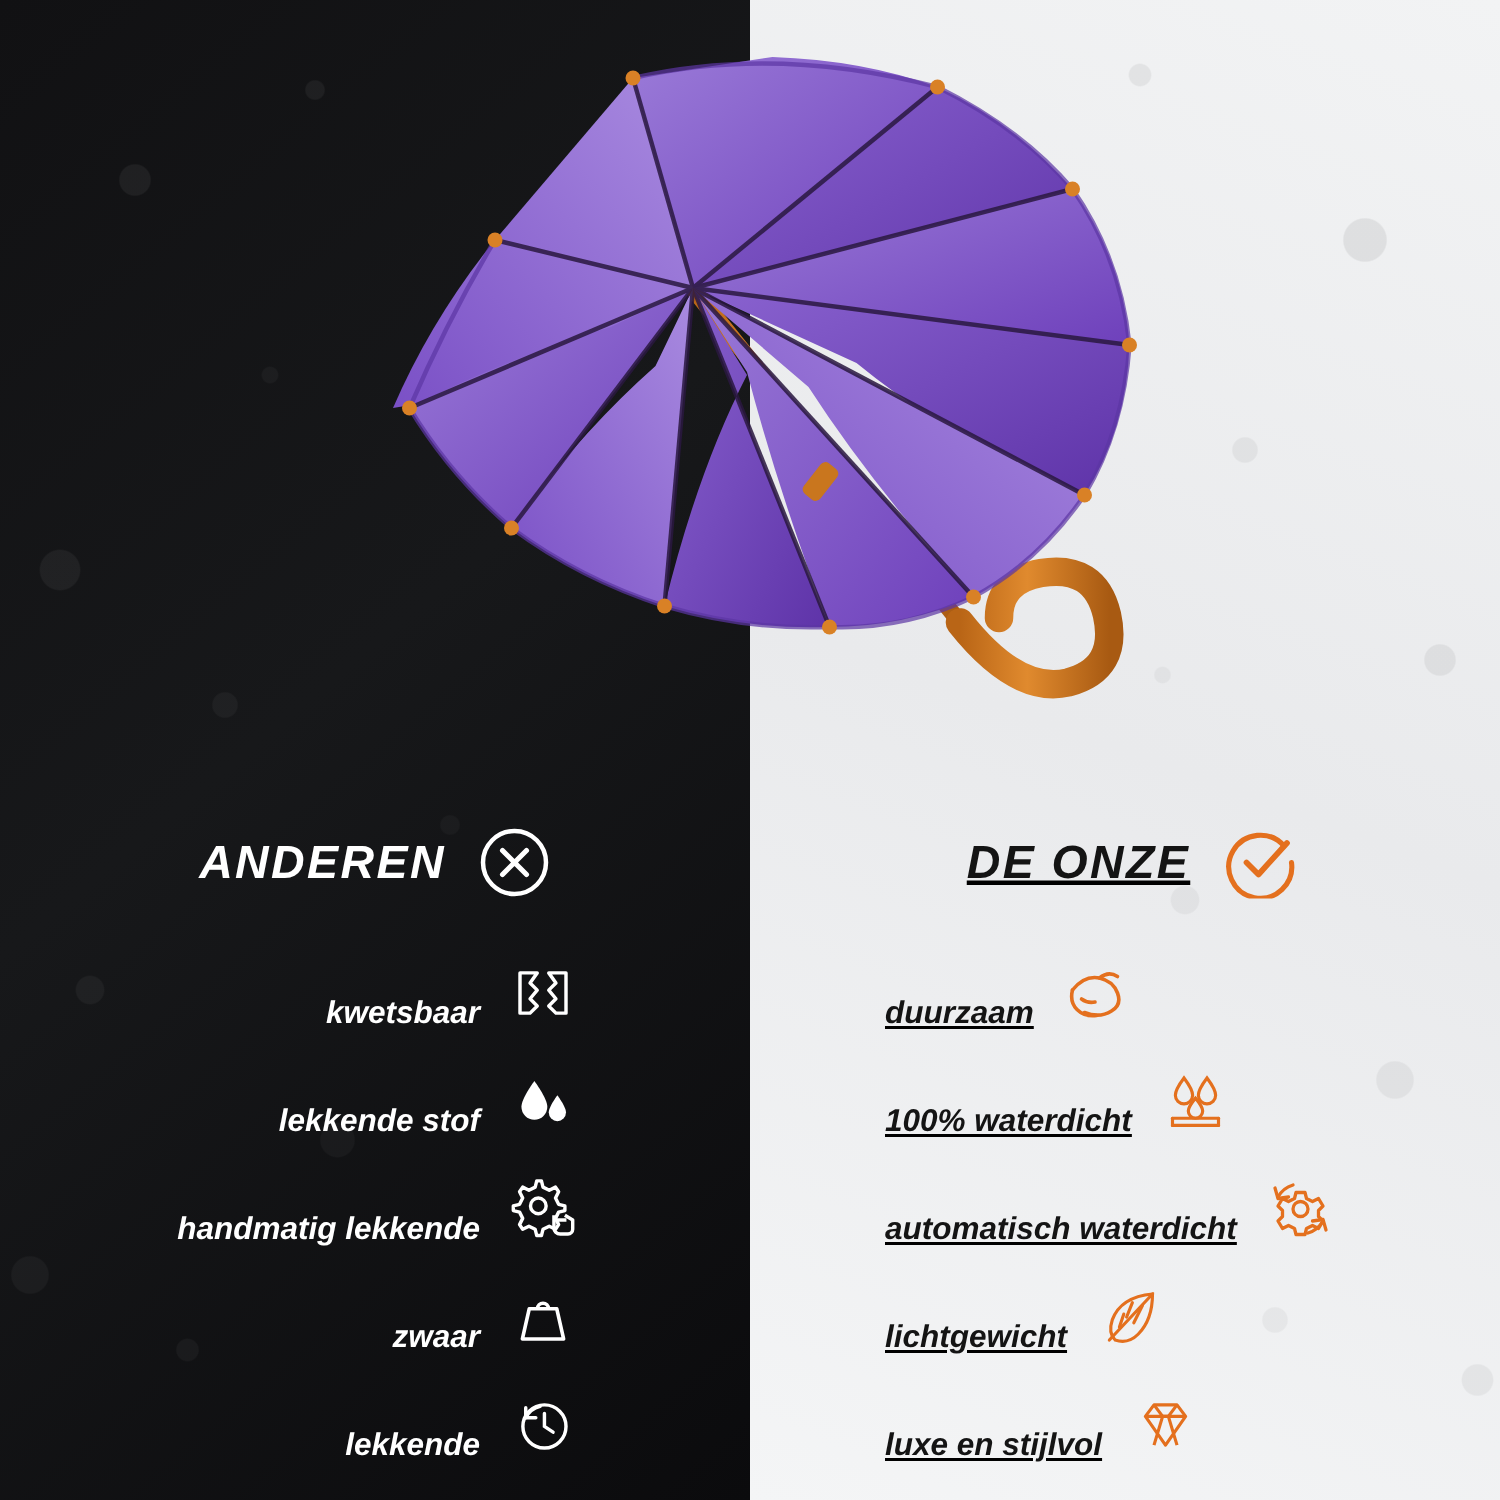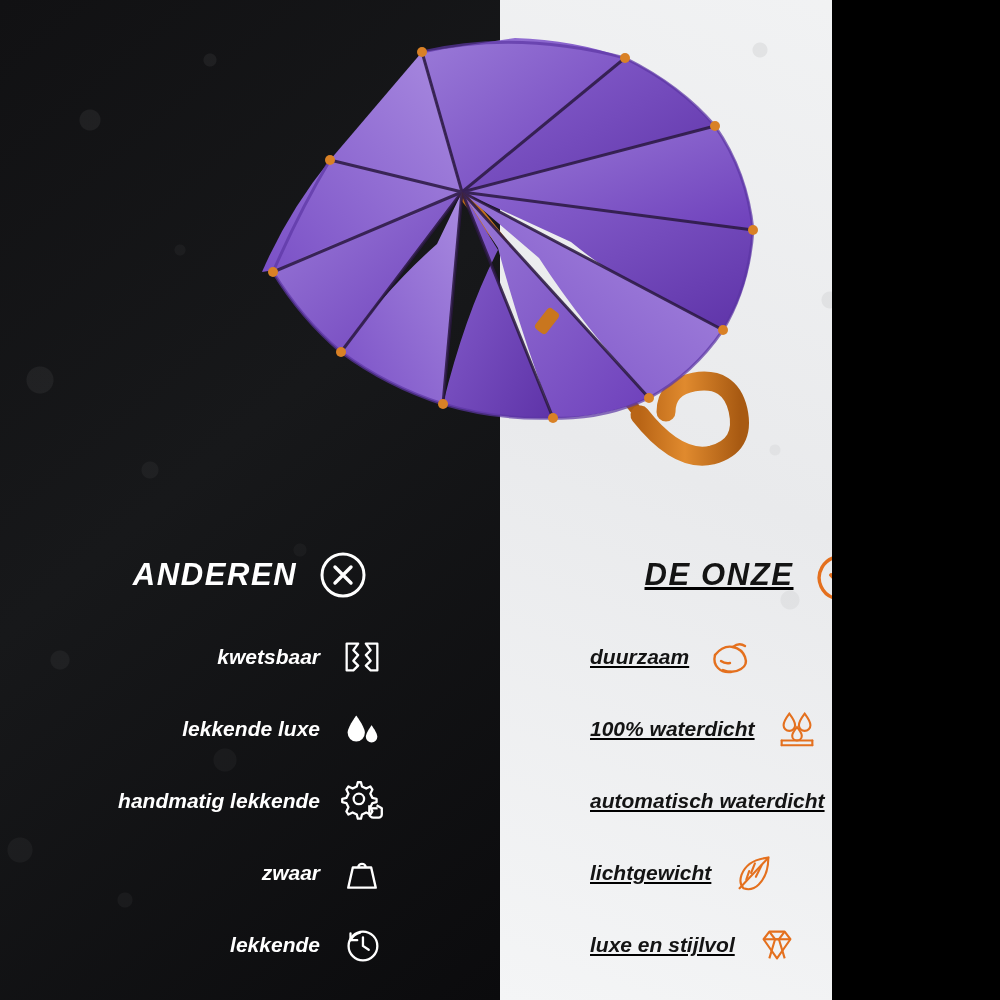--- a/index.html
+++ b/index.html
@@ -2,21 +2,21 @@
 <html><head>
 <meta charset="utf-8">
 <style>
   html, body {
     margin: 0;
     padding: 0;
     background: #000;
   }
   .stage {
     position: relative;
-    width: 832px;
+    width: 1000px;
     height: 1000px;
     overflow: hidden;
     font-family: "Liberation Sans", sans-serif;
   }
 
   
   .bg-left, .bg-right {
     position: absolute;
     top: 0;
     height: 1000px;
@@ -91,21 +91,21 @@
   .col-right .col-title { color: #141414; }
 
   .rows {
     display: flex;
     flex-direction: column;
     gap: 10px;
     padding-top: 6px;
   }
   .row {
     display: flex;
-    align-items: center;
+    align-items: flex-end;
     gap: 16px;
     height: 62px;
   }
   .col-left .row  { justify-content: flex-end; padding-right: 112px; }
   .col-right .row { justify-content: flex-start; padding-left: 86px; }
   .row-label {
     font-size: 21px;
     font-style: italic;
     font-weight: bold;
     white-space: nowrap;
@@ -228,21 +228,21 @@
         <span class="row-label">kwetsbaar</span>
         <span class="row-icon">
           <svg width="46" height="46" viewBox="0 0 48 48" fill="none" stroke="#ffffff" stroke-width="2.4" stroke-linejoin="round">
             <path d="M8 10 h12 l-5 7 l5 5 l-5 6 l5 5 l-5 5 h-7 z"></path>
             <path d="M40 10 h-12 l5 7 l-5 5 l5 6 l-5 5 l5 5 h7 z"></path>
           </svg>
         </span>
       </div>
 
       <div class="row">
-        <span class="row-label">lekkende luxe</span>
+        <span class="row-label">lekkende stof</span>
         <span class="row-icon">
           <svg width="46" height="46" viewBox="0 0 48 48" fill="none" stroke="#ffffff" stroke-width="2.4">
             <path d="M18 10 c0 0 -9 12 -9 18 a9 9 0 0 0 18 0 c0 -6 -9 -18 -9 -18z" fill="#ffffff" stroke="none"></path>
             <path d="M34 20 c0 0 -6 8 -6 12 a6 6 0 0 0 12 0 c0 -4 -6 -12 -6 -12z" fill="#ffffff" stroke="none"></path>
           </svg>
         </span>
       </div>
 
       <div class="row">
         <span class="row-label">handmatig lekkende</span>

